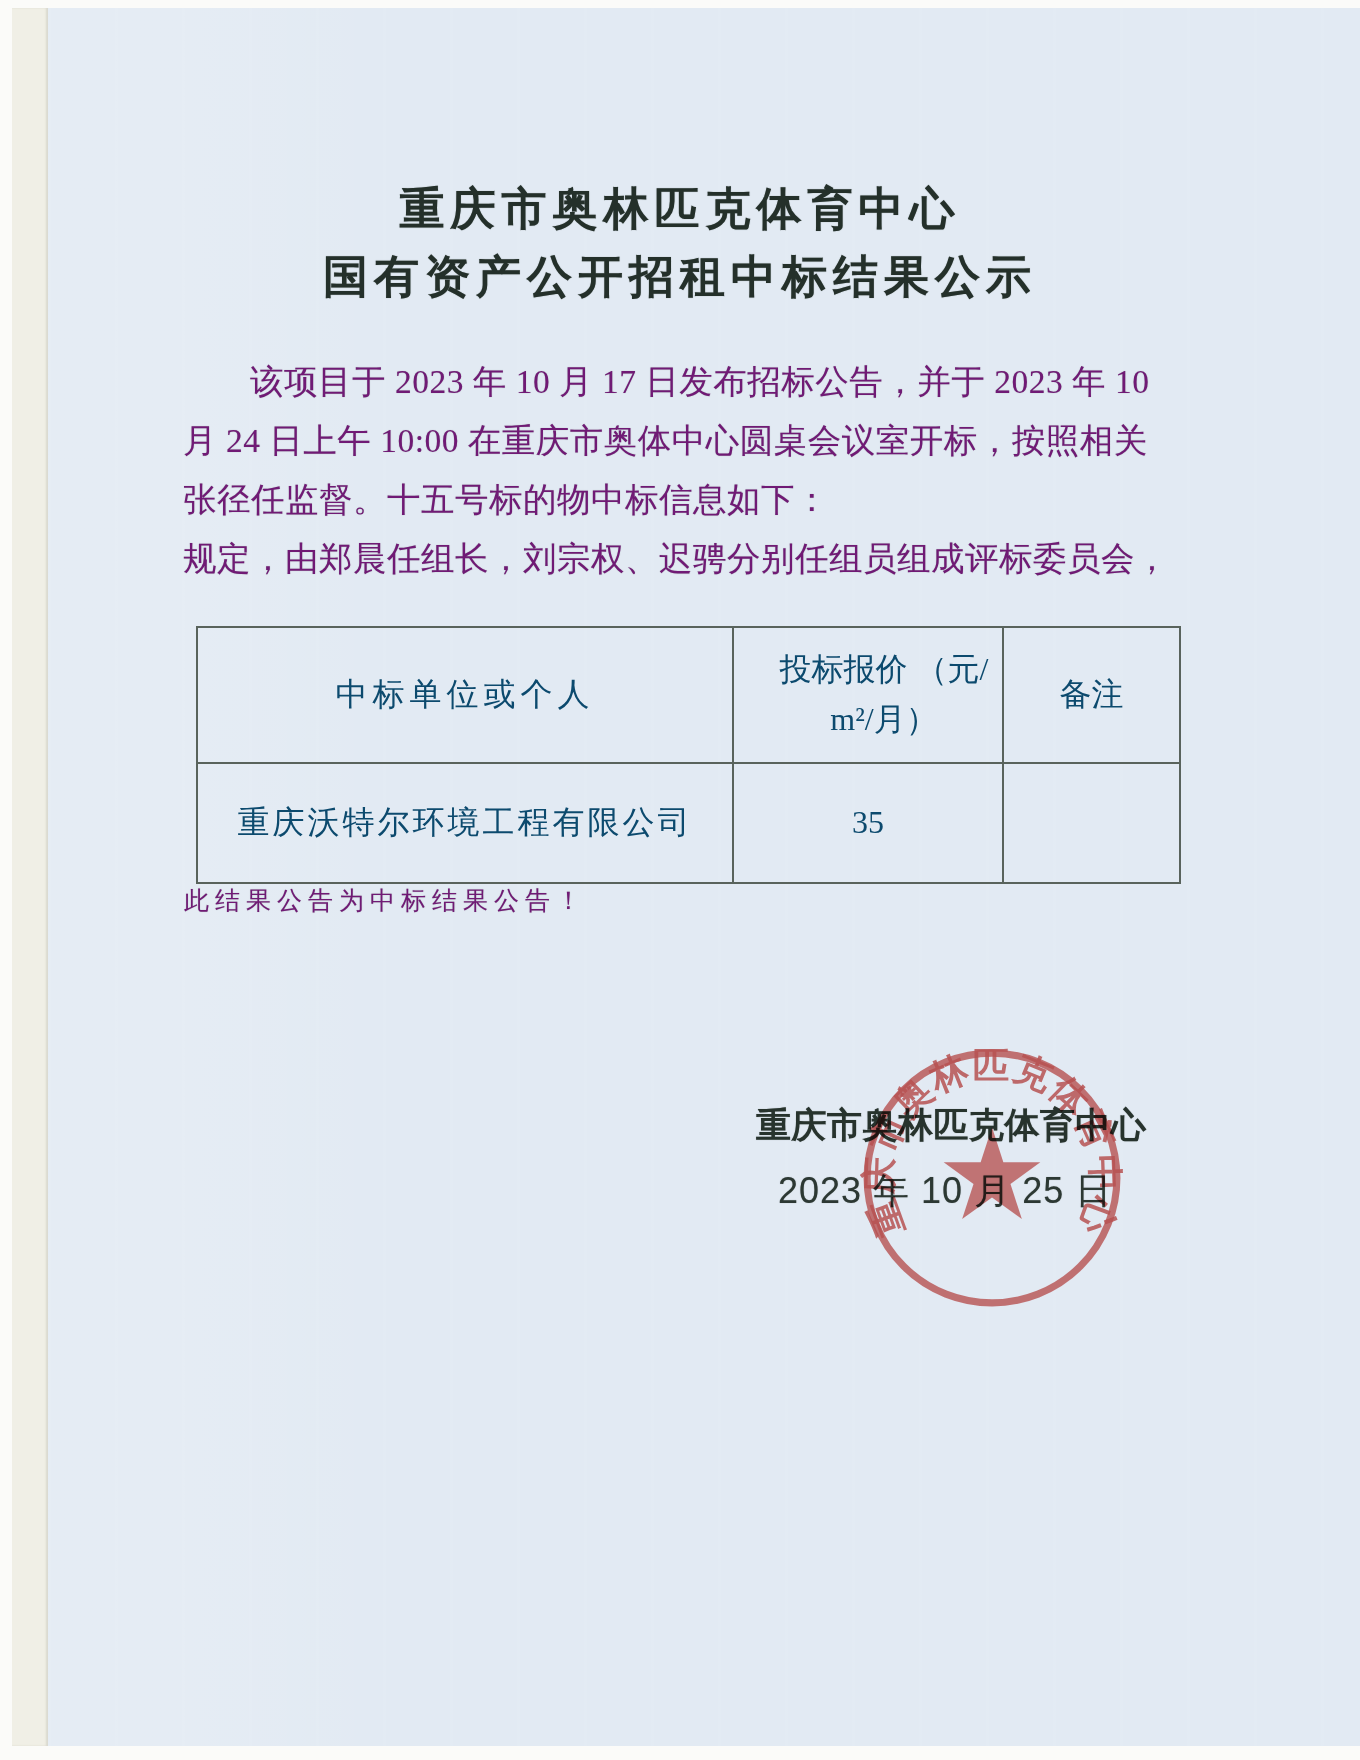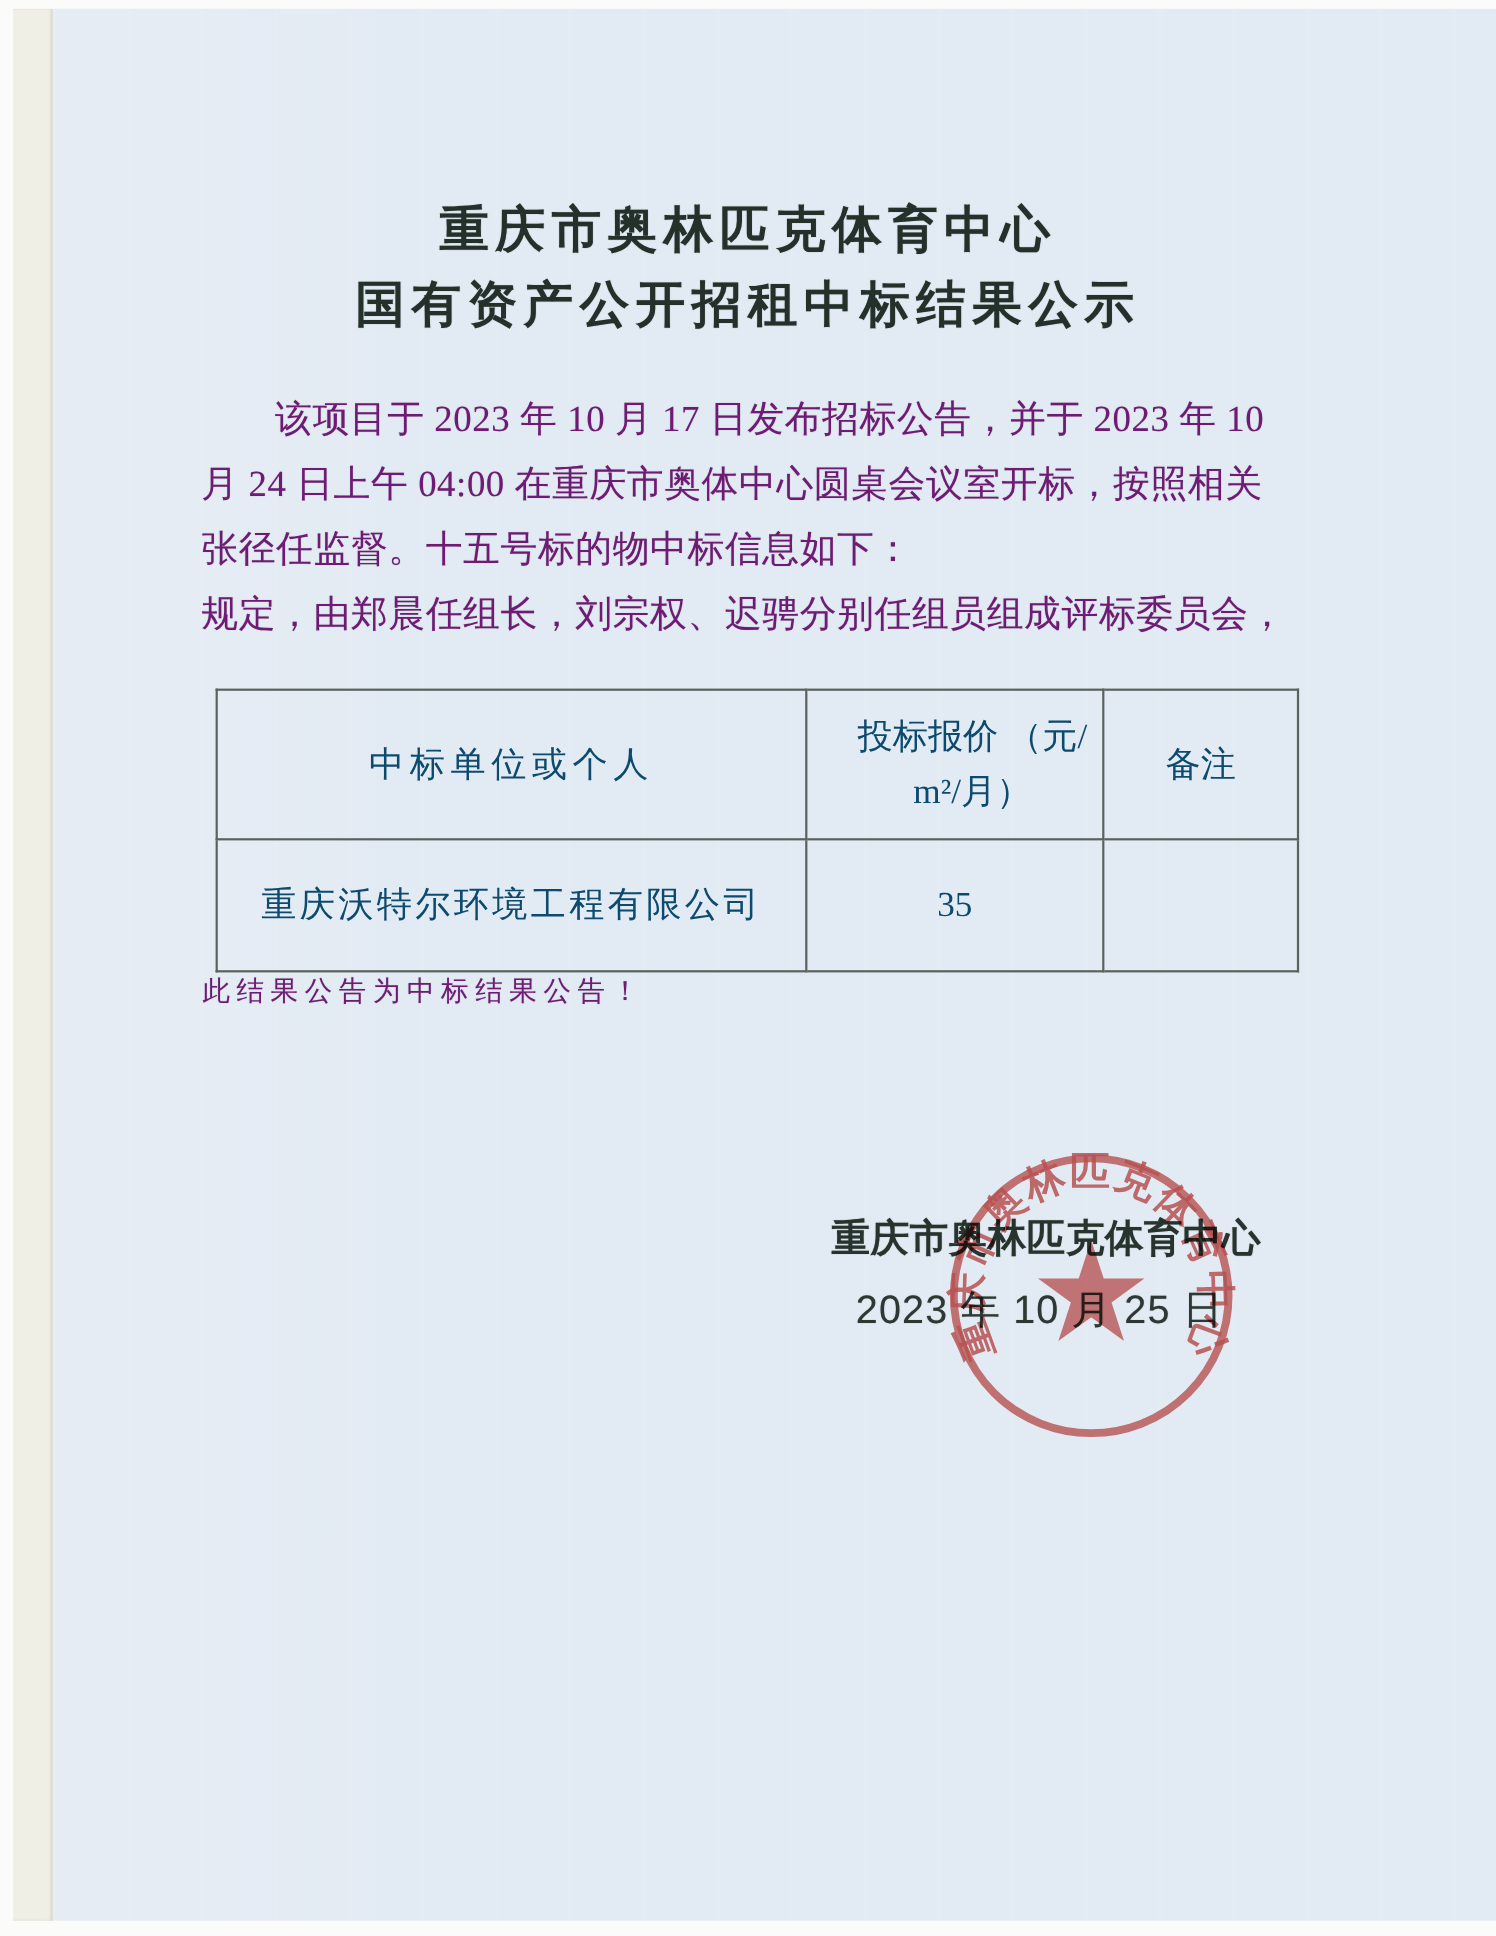--- a/index.html
+++ b/index.html
@@ -91,21 +91,21 @@
 <body>
 
 <div class="paper-edge"></div>
 <div class="page"></div>
 
 <div class="abs title title1 ink">重庆市奥林匹克体育中心</div>
 <div class="abs title title2 ink">国有资产公开招租中标结果公示</div>
 
 <div class="abs para ink">
   <div class="line indent">该项目于 2023 年 10 月 17 日发布招标公告，并于 2023 年 10</div>
-  <div class="line">月 24 日上午 04:00 在重庆市奥体中心圆桌会议室开标，按照相关</div>
+  <div class="line">月 24 日上午 10:00 在重庆市奥体中心圆桌会议室开标，按照相关</div>
   <div class="line">张径任监督。十五号标的物中标信息如下：</div>
   <div class="line">规定，由郑晨任组长，刘宗权、迟骋分别任组员组成评标委员会，</div>
 </div>
 
 <table class="results">
   <tbody>
       <tr class="hdr">
     <td class="col1 winner-hdr">中标单位或个人</td>
     <td class="col2 hdr-2line">
       <span>投标报价 （元/</span>

